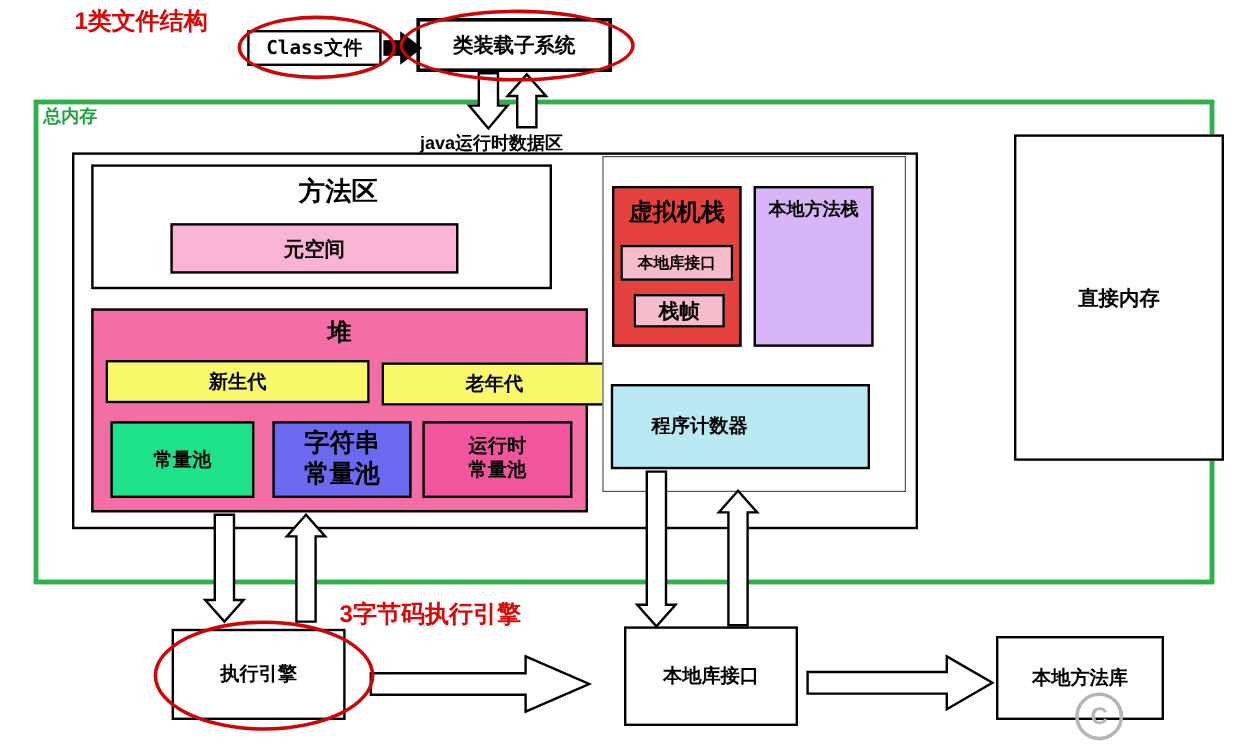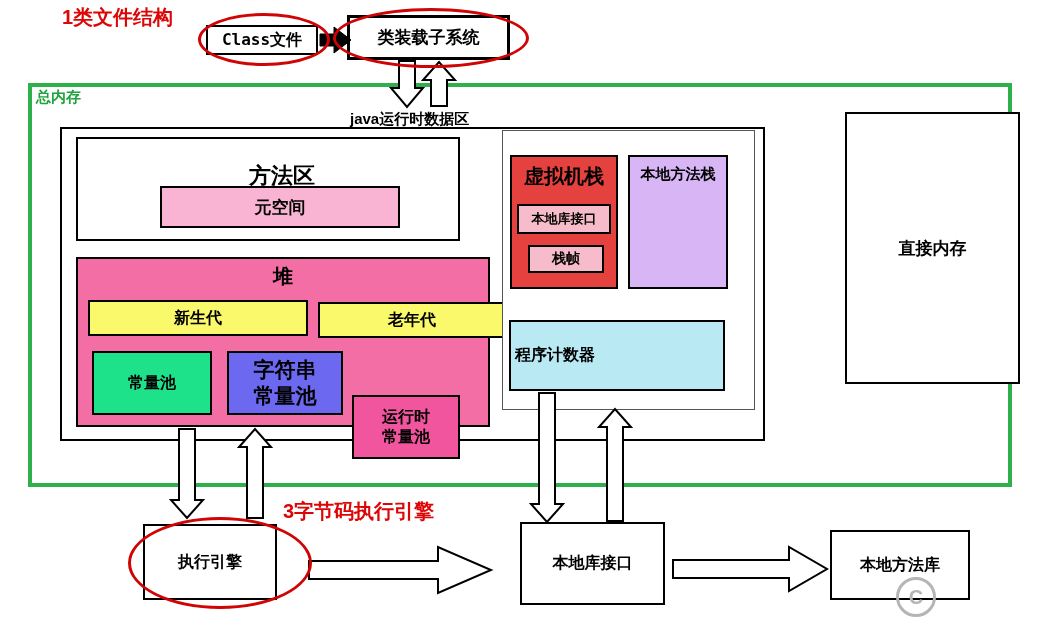--- a/index.html
+++ b/index.html
@@ -27,77 +27,77 @@
 
 <div class="canvas">
 
   <div class="abs" style="left:28px;top:83px;width:984px;height:404px;border:4px solid #2eb04b;"></div>
   <div class="abs greenlab" style="left:36px;top:88px;">总内存</div>
 
   <div class="abs" style="left:60px;top:127px;width:705px;height:314px;border:2px solid #000;background:#fff;"></div>
   <div class="abs" style="left:350px;top:110px;font-weight:bold;font-size:15px;">java运行时数据区</div>
 
   <div class="abs box toplab" style="left:76px;top:137px;width:384px;height:104px;">
-    <span style="font-size:22px;padding-top:22px;margin-left:28px;">方法区</span>
+    <span style="font-size:22px;padding-top:6px;margin-left:28px;">方法区</span>
   </div>
-  <div class="abs box" style="left:160px;top:186px;width:240px;height:42px;background:#f8b4d2;justify-content:center;">
+  <div class="abs box" style="left:142px;top:186px;width:240px;height:42px;background:#f8b4d2;justify-content:center;">
     <span style="font-size:17px;">元空间</span>
   </div>
 
   <div class="abs box toplab" style="left:76px;top:257px;width:414px;height:170px;background:#f26ea4;">
     <span style="font-size:20px;padding-top:4px;">堆</span>
   </div>
   <div class="abs box" style="left:88px;top:300px;width:220px;height:36px;background:#f9f96b;">
     <span style="font-size:16px;">新生代</span>
   </div>
   <div class="abs box" style="left:318px;top:302px;width:188px;height:36px;background:#f9f96b;">
     <span style="font-size:16px;">老年代</span>
   </div>
   <div class="abs box" style="left:92px;top:351px;width:120px;height:64px;background:#1ee28a;">
     <span style="font-size:16px;">常量池</span>
   </div>
   <div class="abs box" style="left:227px;top:351px;width:116px;height:64px;background:#6c68f0;">
     <span class="prewrap" style="font-size:21px;">字符串
 常量池</span>
   </div>
-  <div class="abs box" style="left:352px;top:351px;width:108px;height:64px;background:#f0559e;margin-top:44px;">
+  <div class="abs box" style="left:352px;top:351px;width:125px;height:64px;background:#f0559e;">
     <span class="prewrap" style="font-size:16px;">运行时
 常量池</span>
   </div>
 
   <div class="abs" style="left:502px;top:130px;width:253px;height:280px;border:1px solid #555;background:#fff;"></div>
 
   <div class="abs box toplab" style="left:510px;top:155px;width:108px;height:134px;background:#e5413e;">
     <span style="font-size:20px;padding-top:6px;">虚拟机栈</span>
   </div>
   <div class="abs box" style="left:517px;top:204px;width:94px;height:30px;background:#f7bccb;">
     <span style="font-size:13px;">本地库接口</span>
   </div>
   <div class="abs box" style="left:528px;top:245px;width:76px;height:28px;background:#f7bccb;">
-    <span style="font-size:14px;">栈帧</span>
+    <span style="font-size:17px;">栈帧</span>
   </div>
   <div class="abs box toplab" style="left:628px;top:155px;width:100px;height:134px;background:#d8b6f6;justify-content:center;">
     <span style="font-size:15px;padding-top:8px;">本地方法栈</span>
   </div>
   <div class="abs box" style="left:509px;top:320px;width:216px;height:71px;background:#b9e9f2;justify-content:flex-start;">
-    <span style="font-size:16px;padding-left:4px;">程序计数器</span>
+    <span style="font-size:16px;padding-left:32px;">程序计数器</span>
   </div>
 
   <div class="abs box" style="left:797px;top:112px;width:175px;height:272px;margin-left:48px;">
     <span style="font-size:17px;">直接内存</span>
   </div>
 
   <div class="abs box" style="left:347px;top:15px;width:163px;height:45px;border-width:3px;">
     <span style="font-size:17px;">类装载子系统</span>
   </div>
   <div class="abs box" style="left:206px;top:25px;width:112px;height:30px;">
     <span style="font-size:16px;font-family:'DejaVu Sans Mono','Liberation Mono',monospace;">Class文件</span>
   </div>
 
-  <div class="abs box" style="left:143px;top:524px;width:134px;height:76px;">
+  <div class="abs box" style="left:143px;top:524px;width:145px;height:76px;">
     <span style="font-size:16px;">执行引擎</span>
   </div>
   <div class="abs box" style="left:830px;top:530px;width:140px;height:70px;">
     <span style="font-size:16px;">本地方法库</span>
   </div>
   <div class="abs box" style="left:520px;top:522px;width:145px;height:83px;">
     <span style="font-size:16px;">本地库接口</span>
   </div>
 
   <svg class="arrows" width="1039" height="627" viewBox="0 0 1039 627">

